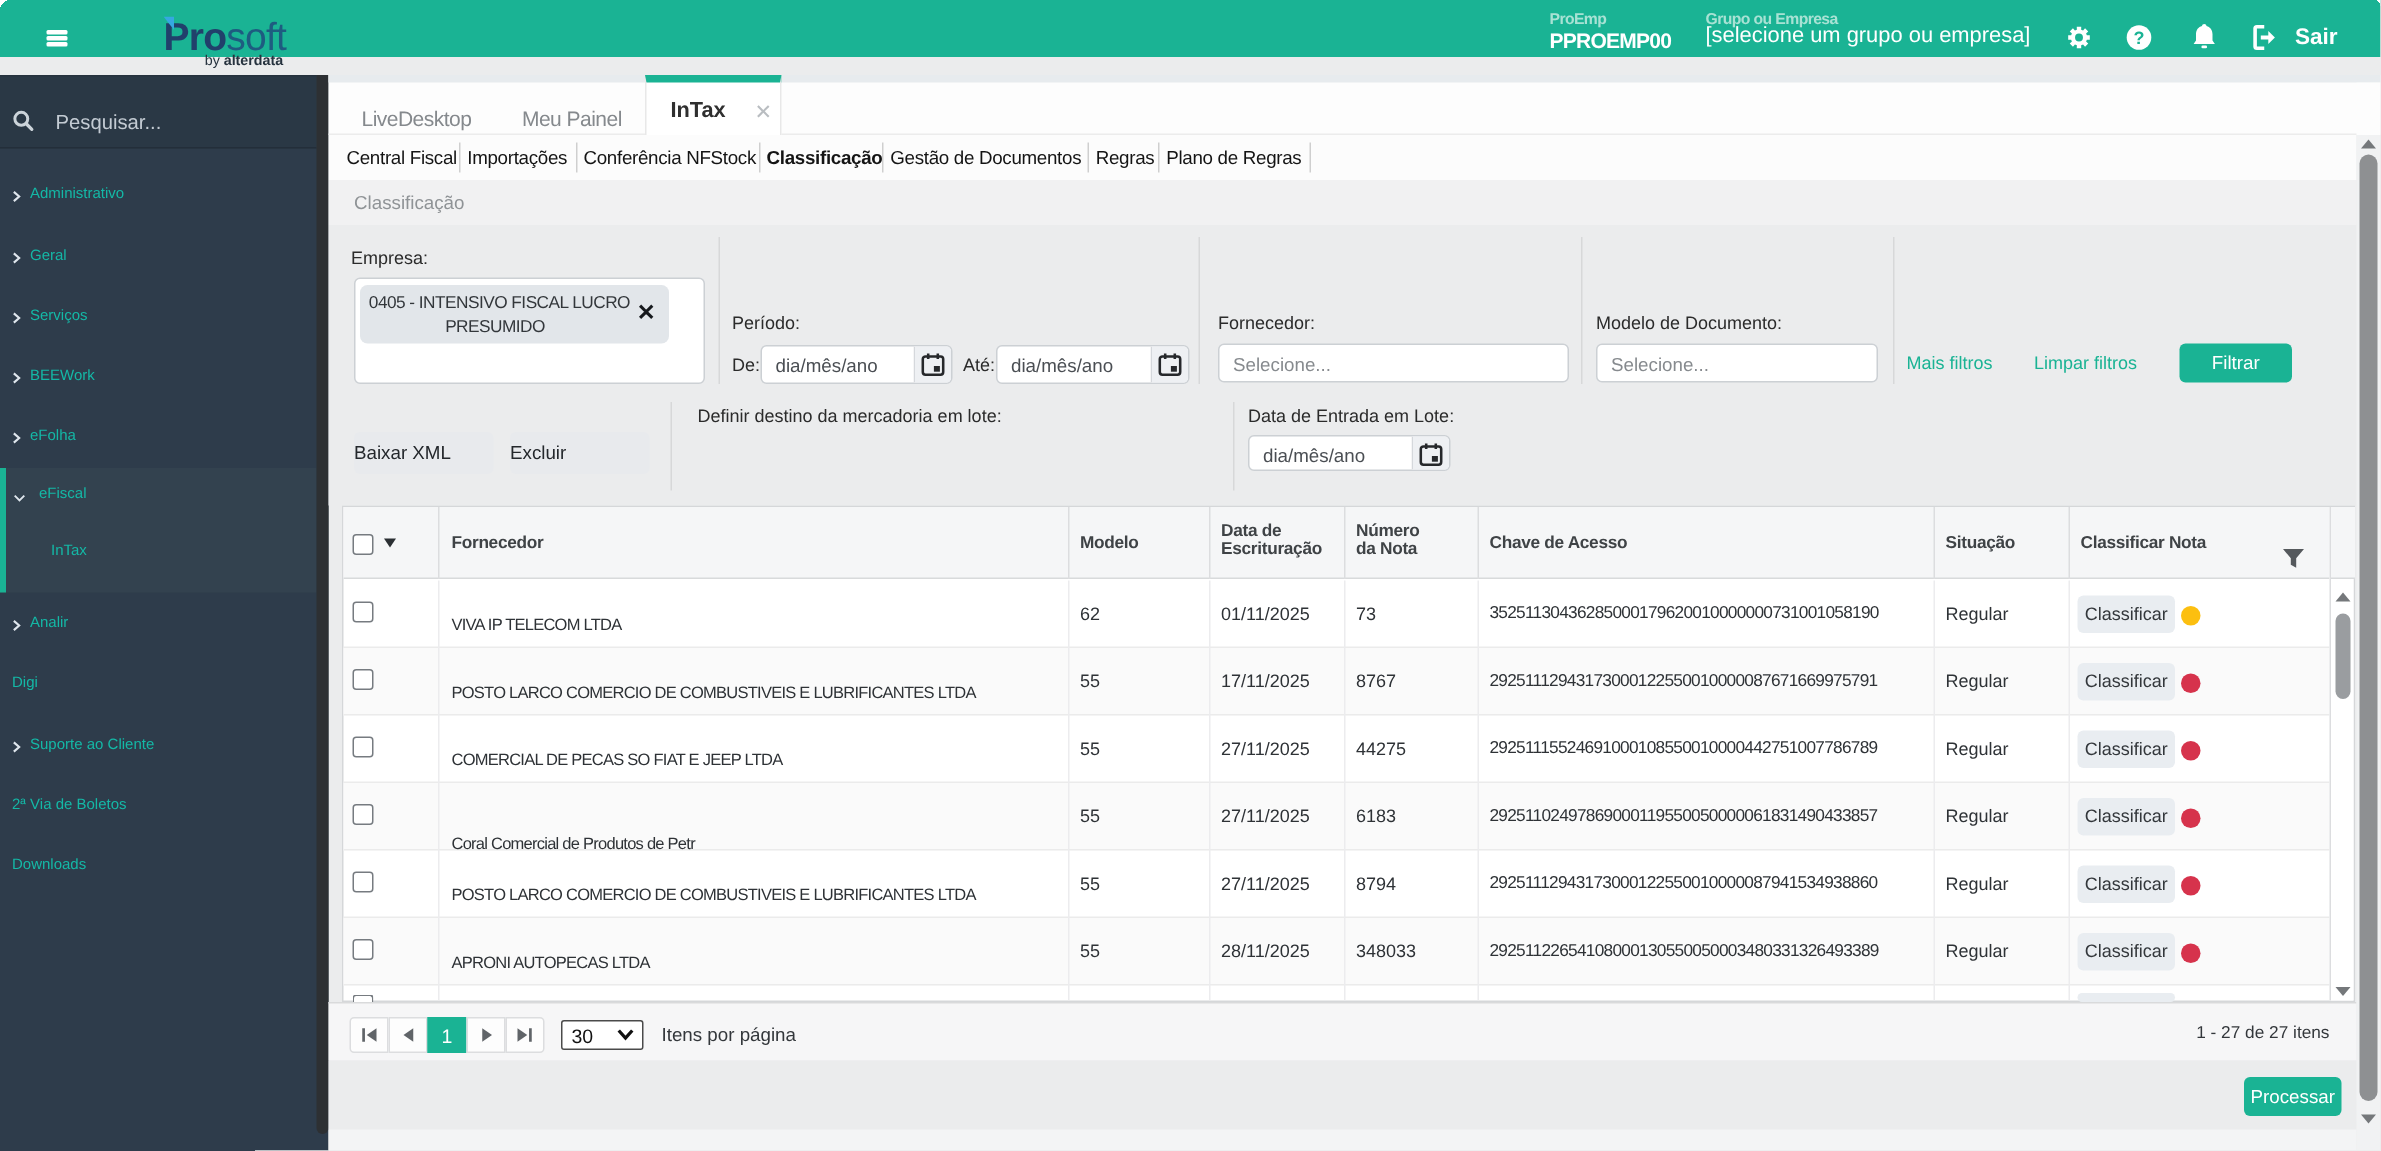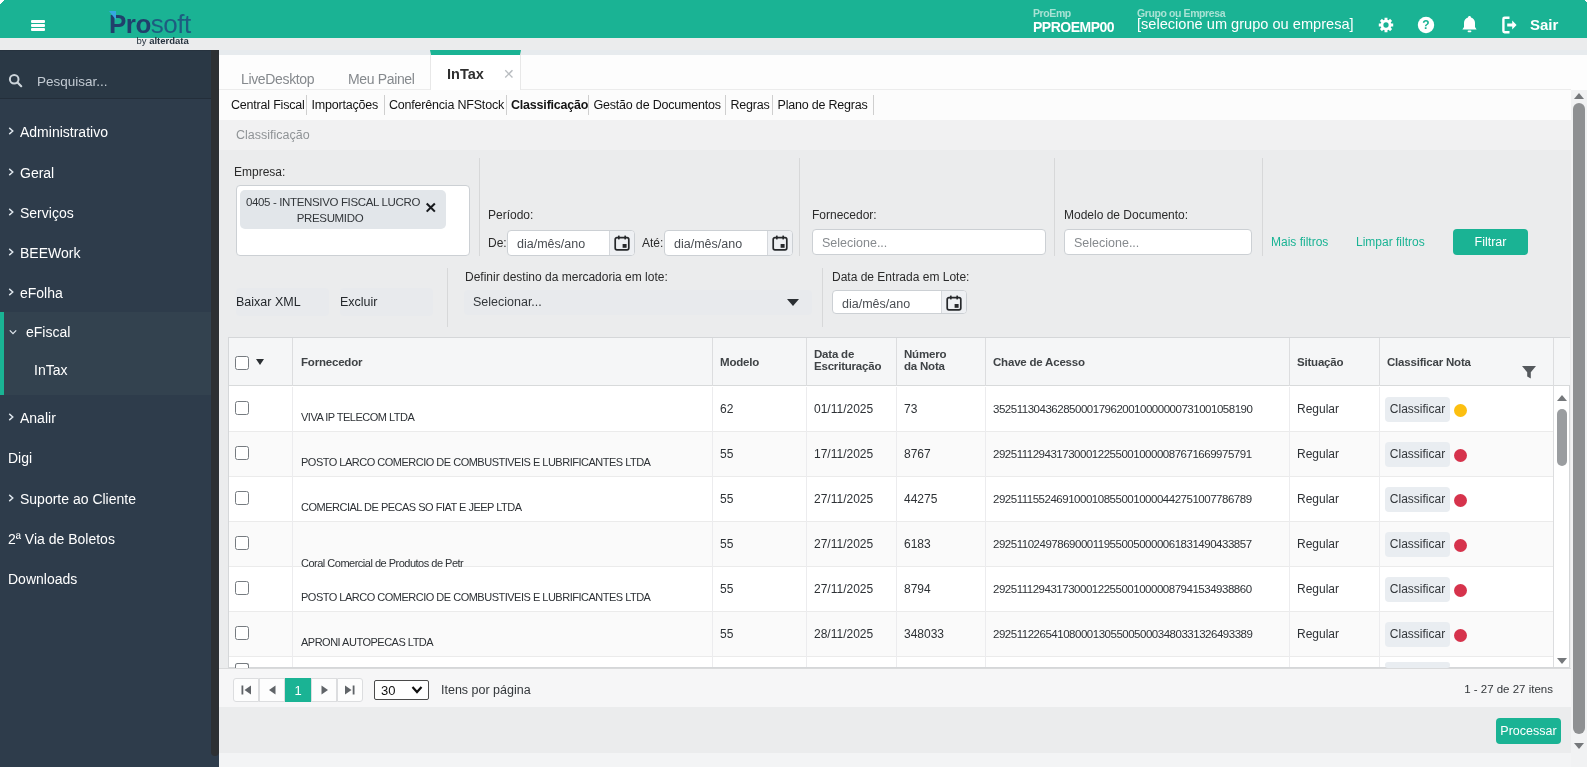--- a/index.html
+++ b/index.html
@@ -16,21 +16,21 @@
 .hlabel { position:absolute; top:7px; font-size:10.5px; letter-spacing:-0.4px; font-weight:bold; color:#a8e2d4; }
 .hvalue { position:absolute; top:19px; font-size:14px; letter-spacing:-0.5px; font-weight:bold; color:#fff; }
 .hvalue2 { position:absolute; top:16px; font-size:14.6px; font-weight:normal; color:#fff;text-align:center; }
 .hicon { position:absolute; top:0; }
 #sair { position:absolute; left:1530px; top:16px; font-size:15px; font-weight:bold; color:#fff; }
 
 
 #sidebar { position:absolute; left:0; top:50px; width:219px; height:717px; background:#2e3c4b; }
 #searchrow { position:absolute; left:0; top:0; width:211px; height:49px; background:#2a3845; border-bottom:1px solid #232e3a; border-top:1px solid #26323e; }
 #searchrow .ph { position:absolute; left:37px; top:23px; font-size:13.5px; color:#c3cbd3; }
-.mi { position:absolute; font-size:14px; color:#ffffff; white-space:nowrap; }
+.mi { position:absolute; font-size:10px; color:#14b8a6; white-space:nowrap; }
 .chev { position:absolute; left:7px; width:8px; height:8px; }
 #activesec { position:absolute; left:0; top:262px; width:211px; height:83px; background:#33424f; border-left:4px solid #1ab394; }
 #darkstrip { position:absolute; left:211px; top:50px; width:8px; height:706px; background:#2d3033; border-radius:0 0 5px 5px; }
 
 
 #tabstrip { position:absolute; left:219px; top:50px; width:1368px; height:40px; background:#fdfdfd; border-top:5px solid #e7ebee; border-bottom:1px solid #ececec; }
 .tabtxt { position:absolute; top:16px; font-size:14px; letter-spacing:-0.35px; color:#85898d; }
 #intaxtab { position:absolute; left:211px; top:-5px; width:91px; height:40px; background:#fff; border-top:5px solid #1ab394; border-left:1px solid #e8e8e8; border-right:1px solid #e8e8e8; }
 #intaxtab .t { position:absolute; left:16px; top:11px; font-size:14.5px; font-weight:bold; color:#2f2f2f; }
 #intaxtab .x { position:absolute; left:72px; top:11px; font-size:14px; color:#b9bdc1; font-weight:normal; }
@@ -267,24 +267,20 @@
     </div>
   <div class="fsep" style="left:1043px; top:8px; height:98px;"></div>
   <div class="tlink" style="left:1052px;">Mais filtros</div>
   <div class="tlink" style="left:1137px;">Limpar filtros</div>
   <div id="filtrarbtn">Filtrar</div>
 
   <div class="gbtn" style="left:17px; top:138px; width:93px; line-height:28px;">Baixar XML</div>
   <div class="gbtn" style="left:121px; top:138px; width:93px; line-height:28px;">Excluir</div>
   <div class="fsep" style="left:228px; top:118px; height:59px;"></div>
   <div class="flabel" style="left:246px; top:120px;">Definir destino da mercadoria em lote:</div>
-  <div class="gbtn" style="left:245px; top:140px; width:348px; height:25px; text-align:left;">
-    <span style="position:absolute; left:9px; top:5px; font-size:12.5px; color:#33373b;">Selecionar...</span>
-    <span style="position:absolute; right:13px; top:9px; width:0; height:0; border-left:6px solid transparent; border-right:6px solid transparent; border-top:7px solid #2b2f33;"></span>
-  </div>
   <div class="fsep" style="left:603px; top:118px; height:59px;"></div>
   <div class="flabel" style="left:613px; top:120px;">Data de Entrada em Lote:</div>
   <div class="finput" style="left:613px; top:140px; width:135px; height:24px;">
       <span class="ph2">dia/mês/ano</span>
       <div class="calsec">
         <svg width="16" height="16" viewBox="0 0 16 16">
           <rect x="1.2" y="2.6" width="13.6" height="12.2" rx="1.8" fill="none" stroke="#26282b" stroke-width="1.7"></rect>
           <line x1="4.8" y1="0.6" x2="4.8" y2="4.4" stroke="#26282b" stroke-width="1.7"></line>
           <line x1="11.2" y1="0.6" x2="11.2" y2="4.4" stroke="#26282b" stroke-width="1.7"></line>
           <rect x="8.6" y="9" width="4" height="3.8" fill="#26282b"></rect>

